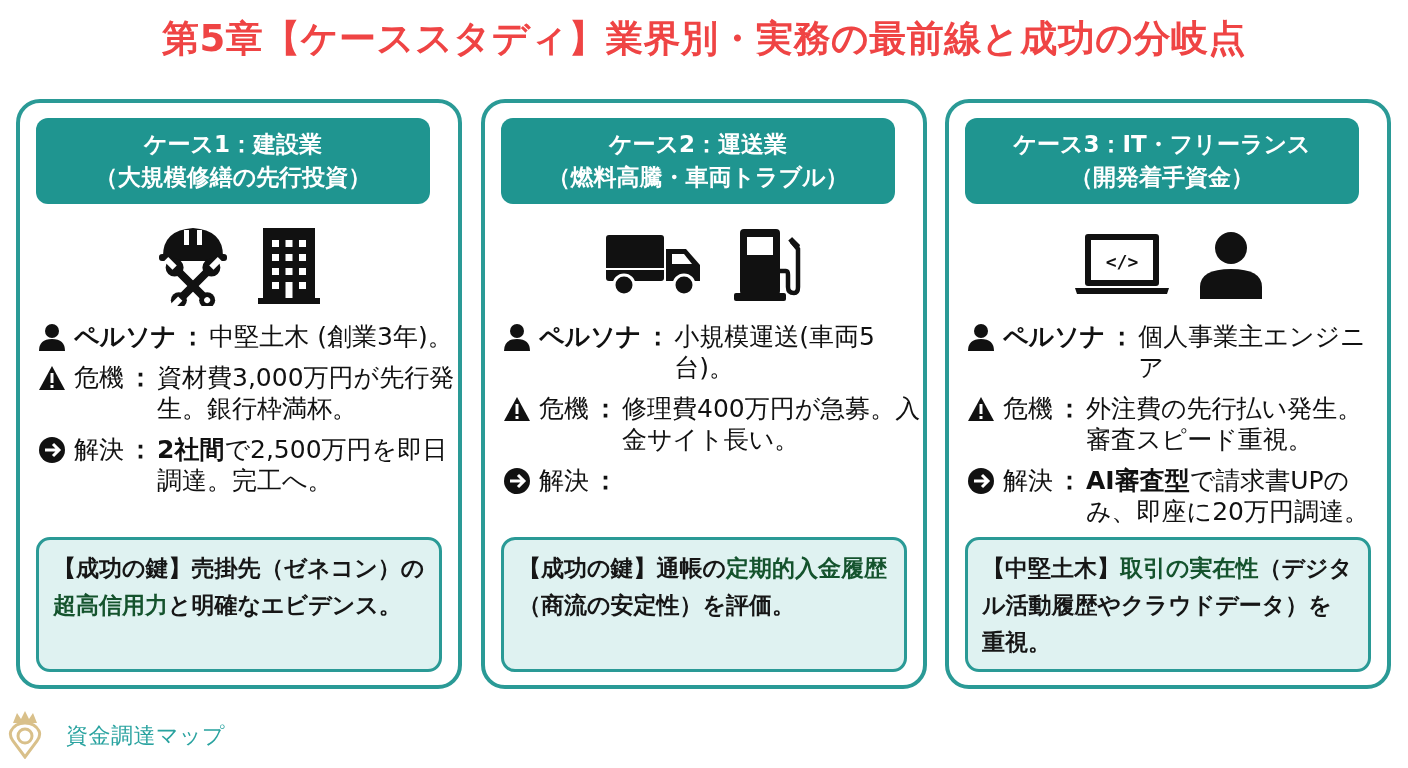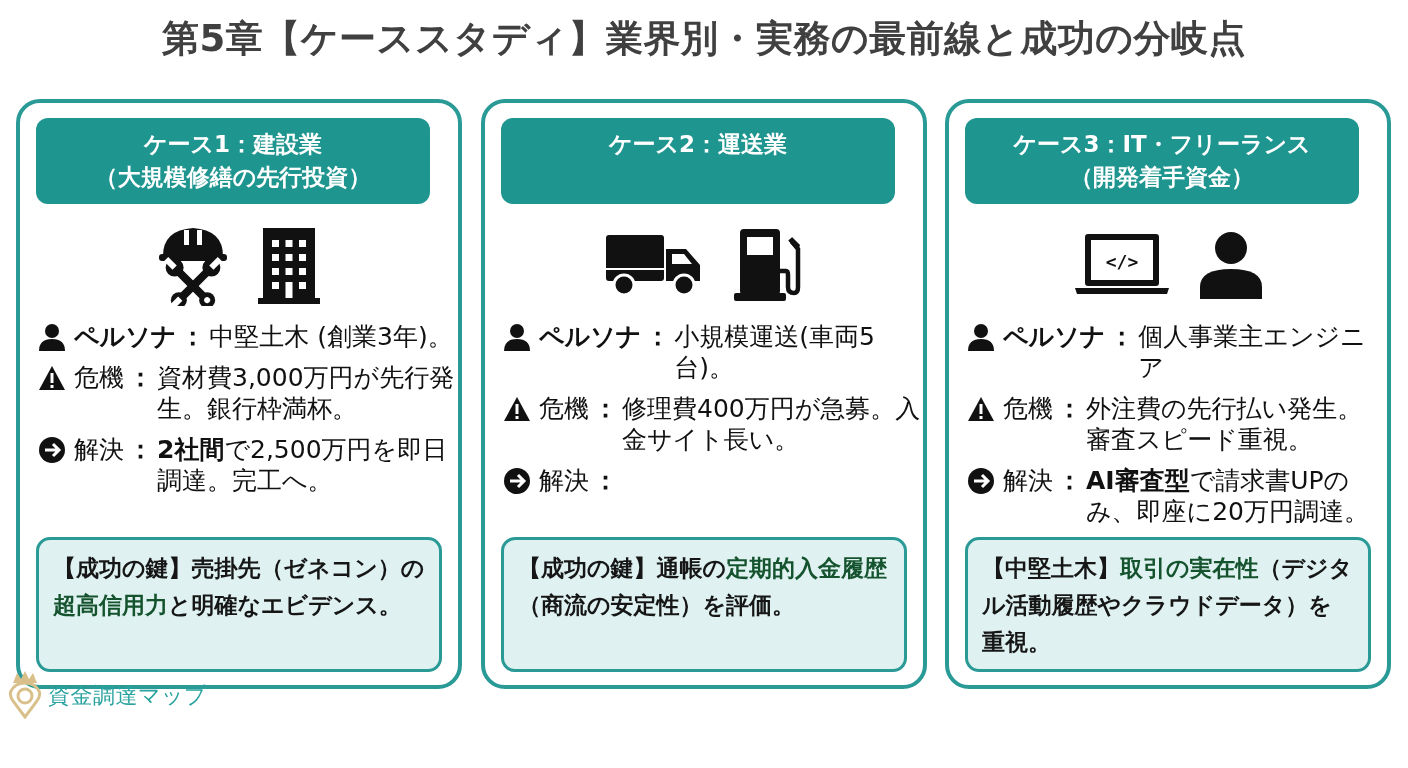--- a/index.html
+++ b/index.html
@@ -1,21 +1,21 @@
 <!DOCTYPE html>
 <html><head>
 <meta charset="utf-8">
 <style>
   * { box-sizing: border-box; margin: 0; padding: 0; }
   html, body { width: 1408px; height: 768px; background: #ffffff; overflow: hidden; }
   body { font-family: "DejaVu Sans", "Liberation Sans", sans-serif; color: #111; position: relative; }
 
   .title {
     position: absolute; left: 0; top: 14px; width: 1408px; text-align: center;
-    font-size: 37px; font-weight: bold; color: #404040; letter-spacing: 0.5px;
+    font-size: 37px; font-weight: bold; color: #ef4444; letter-spacing: 0.5px;
   }
 
   .card {
     position: absolute; top: 99px; width: 446px; height: 590px;
     border: 4px solid #2a9a96; border-radius: 24px; background: #fff;
   }
   .card-header {
     position: absolute; left: 16px; top: 15px; width: 394px; height: 86px;
     background: #1f9590; border-radius: 12px; color: #fff;
     text-align: center; font-weight: bold; font-size: 23px; line-height: 33px;
@@ -36,21 +36,21 @@
   .row .txt b { font-weight: bold; }
   .row.persona .lbl { font-weight: bold; }
 
   .key {
     position: absolute; left: 16px; top: 434px; width: 406px; height: 135px;
     background: #dff2f1; border: 3px solid #2a9a96; border-radius: 14px;
     padding: 10px 14px 0 14px; font-size: 23px; line-height: 37px; font-weight: bold; color: #161616;
   }
   .key .hl { color: #14532d; }
 
-  .footer { position: absolute; left: 8px; top: 670px; height: 52px; display: flex; align-items: center; gap: 6px; justify-content: center; }
+  .footer { position: absolute; left: 8px; top: 710px; height: 52px; display: flex; align-items: center; gap: 24px; justify-content: center; }
   .footer .brand { font-size: 22px; color: #2aa3a0; letter-spacing: 0.5px; }
 </style>
 </head>
 <body>
 
 <div class="title">第5章【ケーススタディ】業界別・実務の最前線と成功の分岐点</div>
 
 <div class="card" style="left:16px;">
   <div class="card-header">
     <div>ケース1：建設業</div>
@@ -137,20 +137,21 @@
     </div>
   </div>
   <div class="key">
     <span>【成功の鍵】売掛先（ゼネコン）の</span><span class="hl">超高信用力</span><span>と明確なエビデンス。</span>
   </div>
 </div>
 
 <div class="card" style="left:481px;">
   <div class="card-header">
     <div>ケース2：運送業</div>
+    <div>（燃料高騰・車両トラブル）</div>
   </div>
   <div class="icons">
     <span>
       <svg width="100" height="64" viewBox="0 0 100 64">
         <rect x="2" y="2" width="58" height="46" rx="3" fill="#111"></rect>
         <rect x="2" y="35" width="58" height="2" fill="#fff"></rect>
         <path d="M62 16 H82 L96 32 V48 H62 Z" fill="#111"></path>
         <path d="M68 21 H80 L88 31 H68 Z" fill="#fff"></path>
         <circle cx="20" cy="52" r="10" fill="#111" stroke="#fff" stroke-width="3"></circle>
         <circle cx="80" cy="52" r="10" fill="#111" stroke="#fff" stroke-width="3"></circle>

